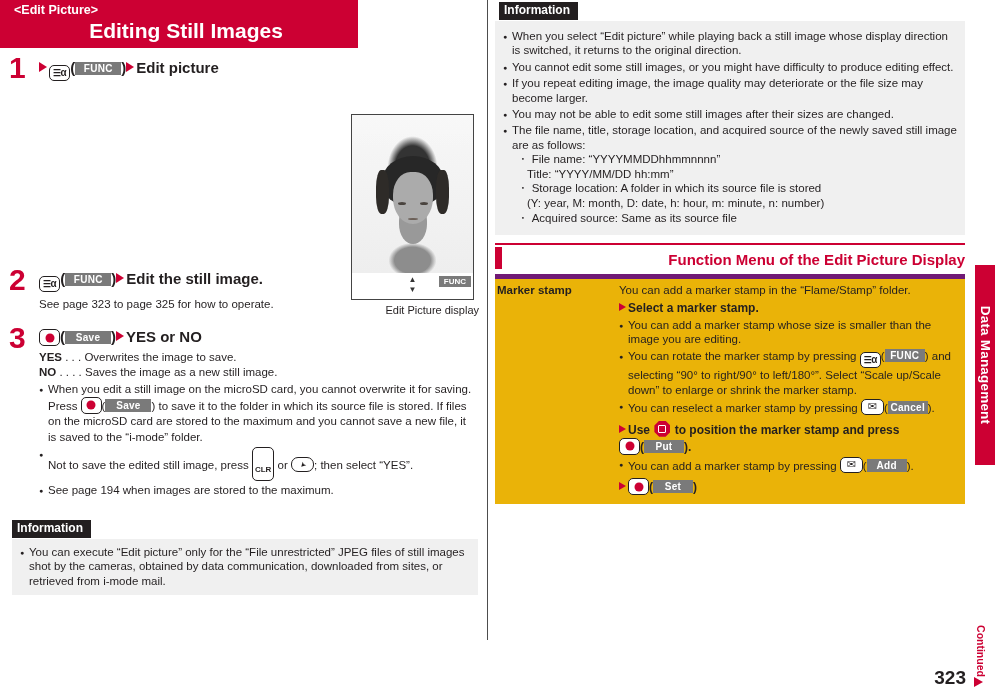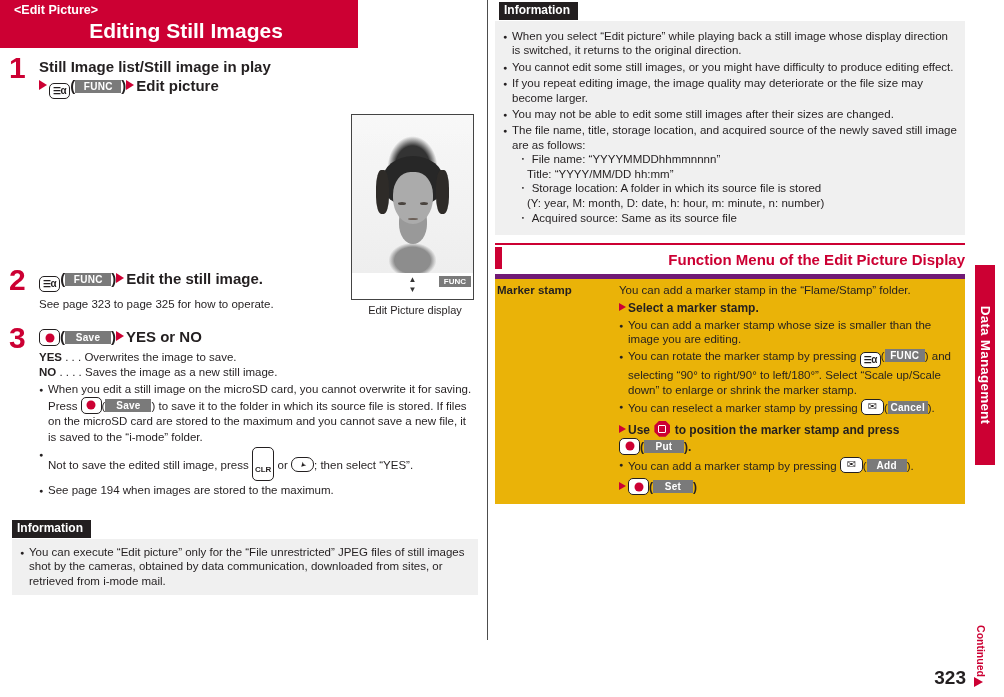--- a/index.html
+++ b/index.html
@@ -175,21 +175,21 @@
   .shot-bar .arrows {
     position:absolute; left:50%; top:2px; transform:translateX(-50%);
     font-size:8px; line-height:10px; color:#333; text-align:center;
   }
   .shot-bar .func {
     position:absolute; right:2px; top:3px;
     background:#7a7a7a; color:#fff; font-size:8px; font-weight:bold;
     padding:0 5px; line-height:11px;
   }
   .shot-cap {
-    margin-top:4px; text-align:center; font-size:11px; line-height:13px;
+    margin-top:4px; text-align:right; font-size:11px; line-height:13px;
   }
 
   
   .info-box { background:#f0f0f0; padding:4px 8px 7px 8px; }
   .info-hd {
     display:inline-block; background:#231f20; color:#fff;
     font-size:12px; font-weight:bold; line-height:15px;
     padding:1px 8px 2px 5px; margin:0 0 3px 0;
   }
   .info-box .note { font-size:11.5px; line-height:14.4px; }
@@ -280,21 +280,20 @@
           <div class="arrows">▲<br>▼</div>
           <div class="func">FUNC</div>
         </div>
       </div>
       <div class="shot-cap">Edit Picture display</div>
     </div>
 
     <div class="step" style="position:absolute; left:12px; top:10px; width:330px;">
       <div class="step-num">1</div>
       <div class="step-head">
-        <span>Still Image list/Still image in play</span>
         <span class="l2">
           <span class="tri"></span><span class="key key-imode"><span class="bars">☰</span>α</span>(<span class="skey">FUNC</span>)<span class="tri"></span><span>Edit picture</span>
         </span>
       </div>
     </div>
 
     <div class="step" style="position:absolute; left:12px; top:222px; width:460px;">
       <div class="step-num">2</div>
       <div class="step-head">
         <span class="key key-imode"><span class="bars">☰</span>α</span>(<span class="skey">FUNC</span>)<span class="tri"></span><span>Edit the still image.</span>

